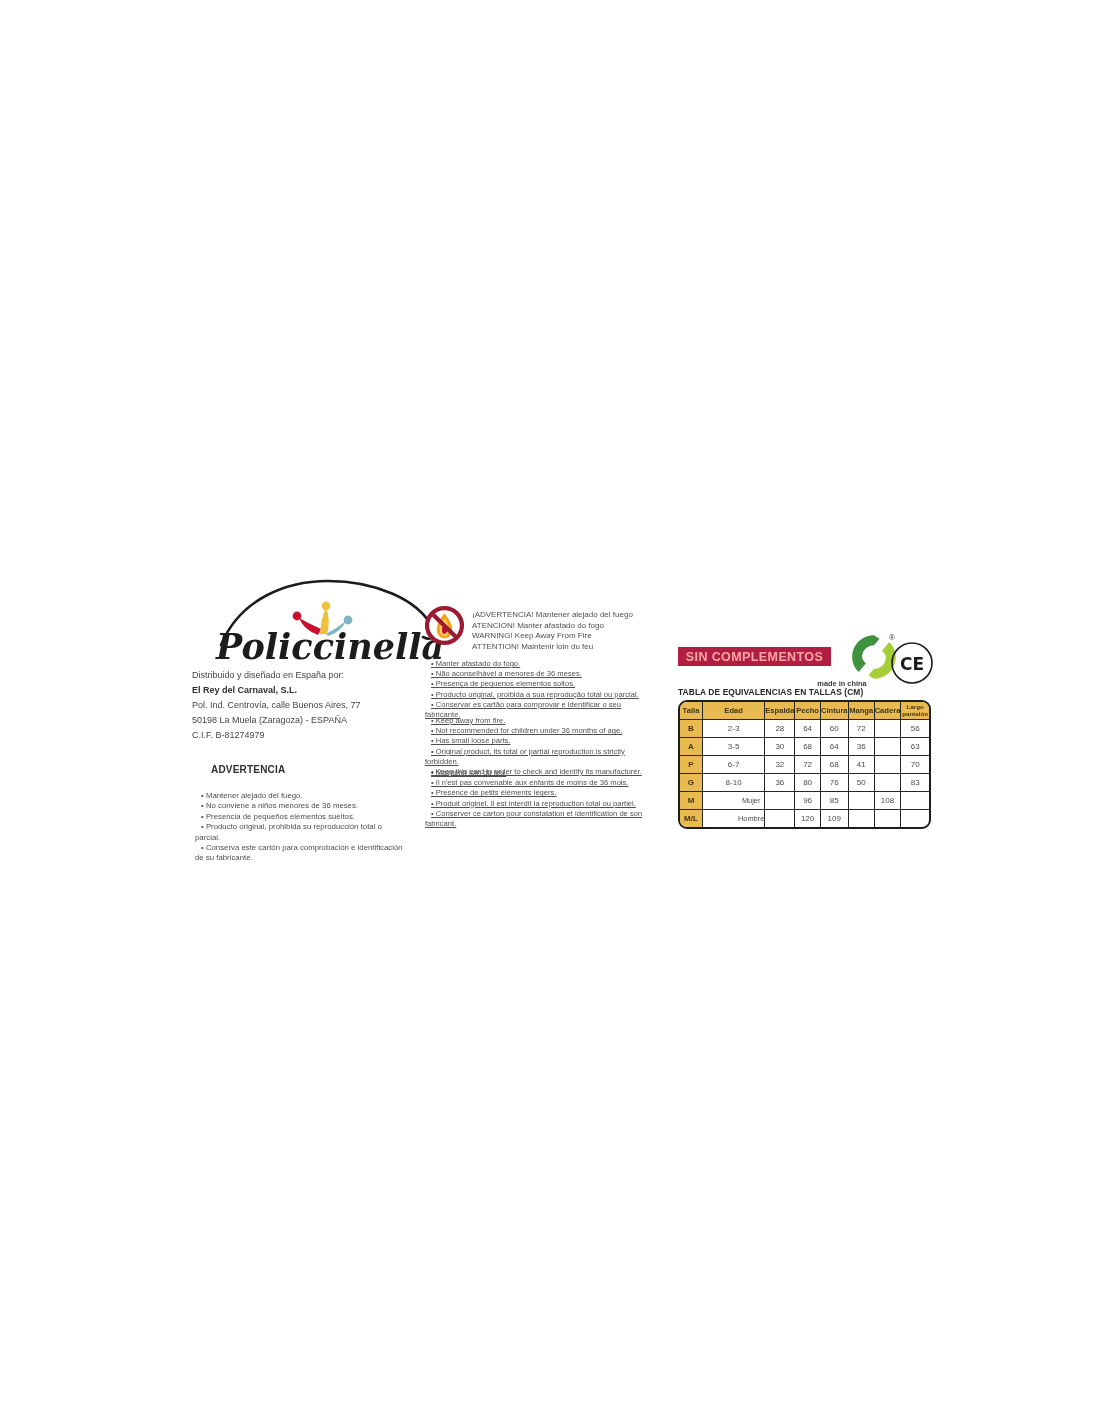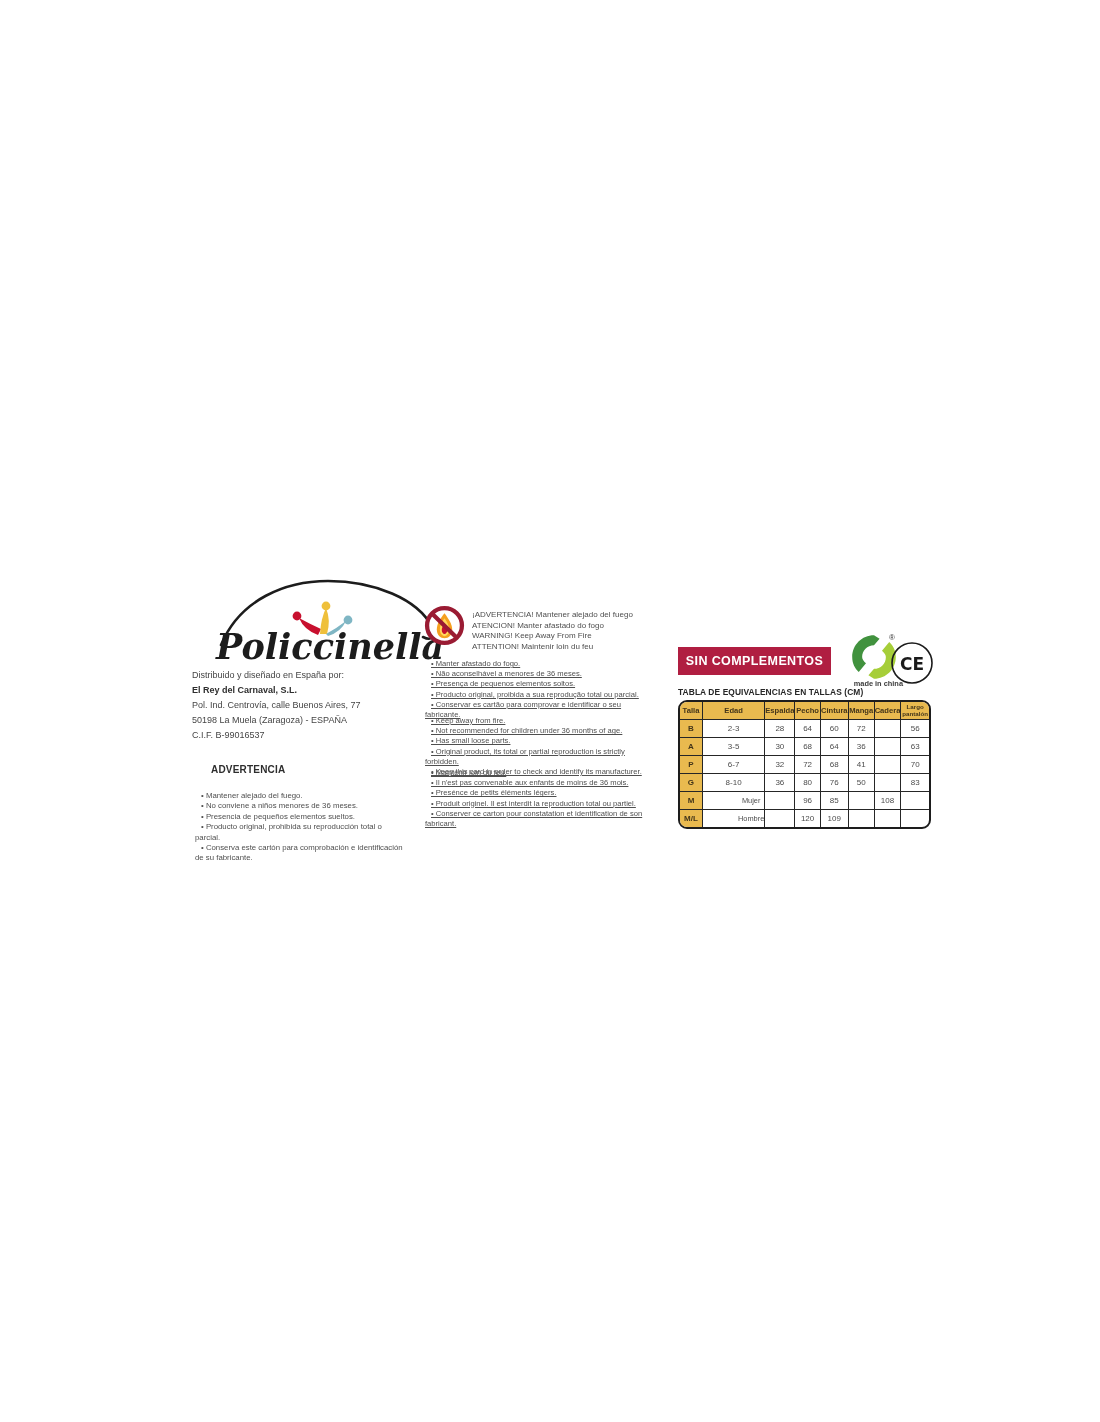--- a/index.html
+++ b/index.html
@@ -18,26 +18,26 @@
   
   .warn-head{left:424px;top:605px;width:230px;display:flex;}
   .warn-head .txt{margin-left:7px;padding-top:5px;font-size:8px;line-height:10.6px;color:#4f4f4f;}
   .mid-list{width:226px;}
   .pt-list{left:425px;top:659px;}
   .en-list{left:425px;top:716px;}
   .fr-list{left:425px;top:768px;}
   .mid-list .bullets{margin:0;font-size:7.6px;line-height:10.2px;text-decoration:underline;}
 
   
-  .banner{left:678px;top:647px;width:153px;height:28px;background:#b01e41;color:#ffffff;
+  .banner{left:678px;top:647px;width:153px;height:19px;background:#b01e41;color:#fca5a5;
           display:flex;align-items:center;justify-content:center;font-weight:bold;
           font-size:12.5px;letter-spacing:.4px;}
   .greendot{left:851px;top:634px;width:46px;height:46px;}
   .reg-mark{left:889px;top:633px;font-size:8px;color:#333;}
-  .made-in{left:845px;top:679px;width:58px;text-align:right;font-size:7.4px;font-weight:bold;color:#3c3c3c;}
+  .made-in{left:813px;top:679px;width:58px;text-align:center;font-size:7.4px;font-weight:bold;color:#3c3c3c;}
   .ce-wrap{left:890px;top:641px;width:44px;height:44px;text-align:right;}
   .table-title{left:678px;top:687px;font-size:8.4px;font-weight:bold;color:#262626;letter-spacing:.1px;}
   .size-table-wrap{left:678px;top:700px;width:249px;border:2px solid #1d1d1d;border-radius:9px;overflow:hidden;background:#fff;}
   table.size{border-collapse:collapse;width:100%;}
   table.size td,table.size th{border:1.4px solid #262626;text-align:center;vertical-align:middle;
       height:17px;font-size:8px;color:#4c4c4c;padding:0;}
   table.size tr th{background:#e9ba4f;font-size:7.6px;font-weight:bold;color:#43351a;}
   table.size td.talla{background:#e9ba4f;font-weight:bold;color:#43351a;}
   table.size th.largo{font-size:6.2px;line-height:6.4px;}
   table.size td.plain{font-size:7.4px;padding-left:35px;}
@@ -63,21 +63,21 @@
     </g>
     <text x="2" y="82" font-family="DejaVu Serif, serif" font-style="italic" font-weight="bold" font-size="35" fill="#1c1c1c">Policcinella</text>
   </svg>
 </div>
 
 <div class="abs distributor">
   <div>Distribuido y diseñado en España por:</div>
   <div class="bold">El Rey del Carnaval, S.L.</div>
   <div>Pol. Ind. Centrovía, calle Buenos Aires, 77</div>
   <div>50198 La Muela (Zaragoza) - ESPAÑA</div>
-  <div>C.I.F. B-99016537</div>
+  <div>C.I.F. B-81274979</div>
 </div>
 
 <div class="abs advertencia">
   <h3>ADVERTENCIA</h3>
   <ul class="bullets">
     <li>• Mantener alejado del fuego.</li>
     <li>• No conviene a niños menores de 36 meses.</li>
     <li>• Presencia de pequeños elementos sueltos.</li>
     <li>• Producto original, prohibida su reproducción total o parcial.</li>
     <li>• Conserva este cartón para comprobación e identificación de su fabricante.</li>

